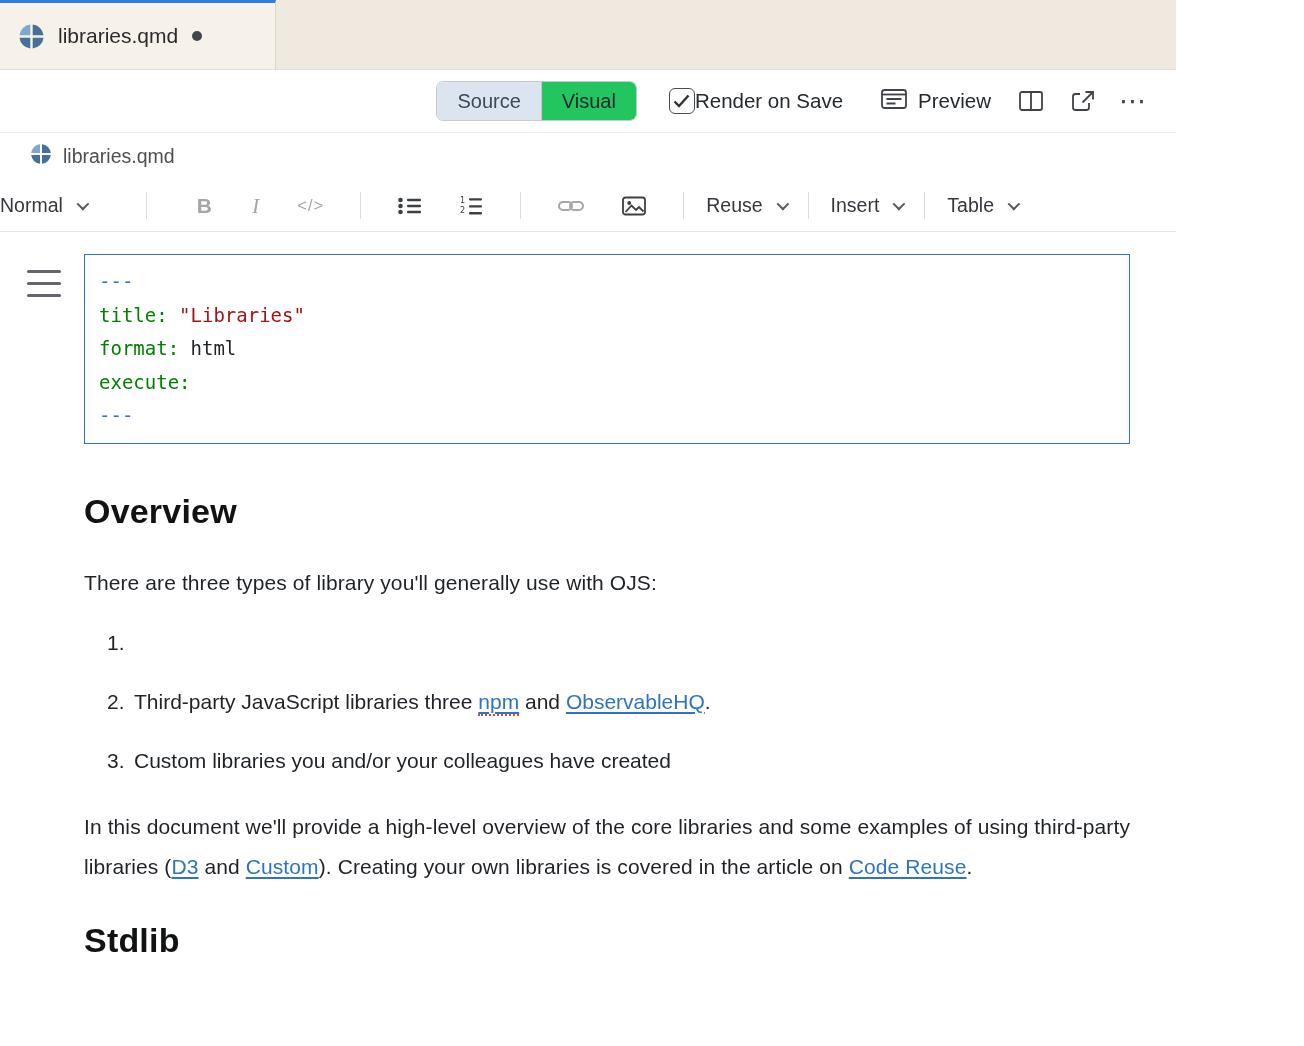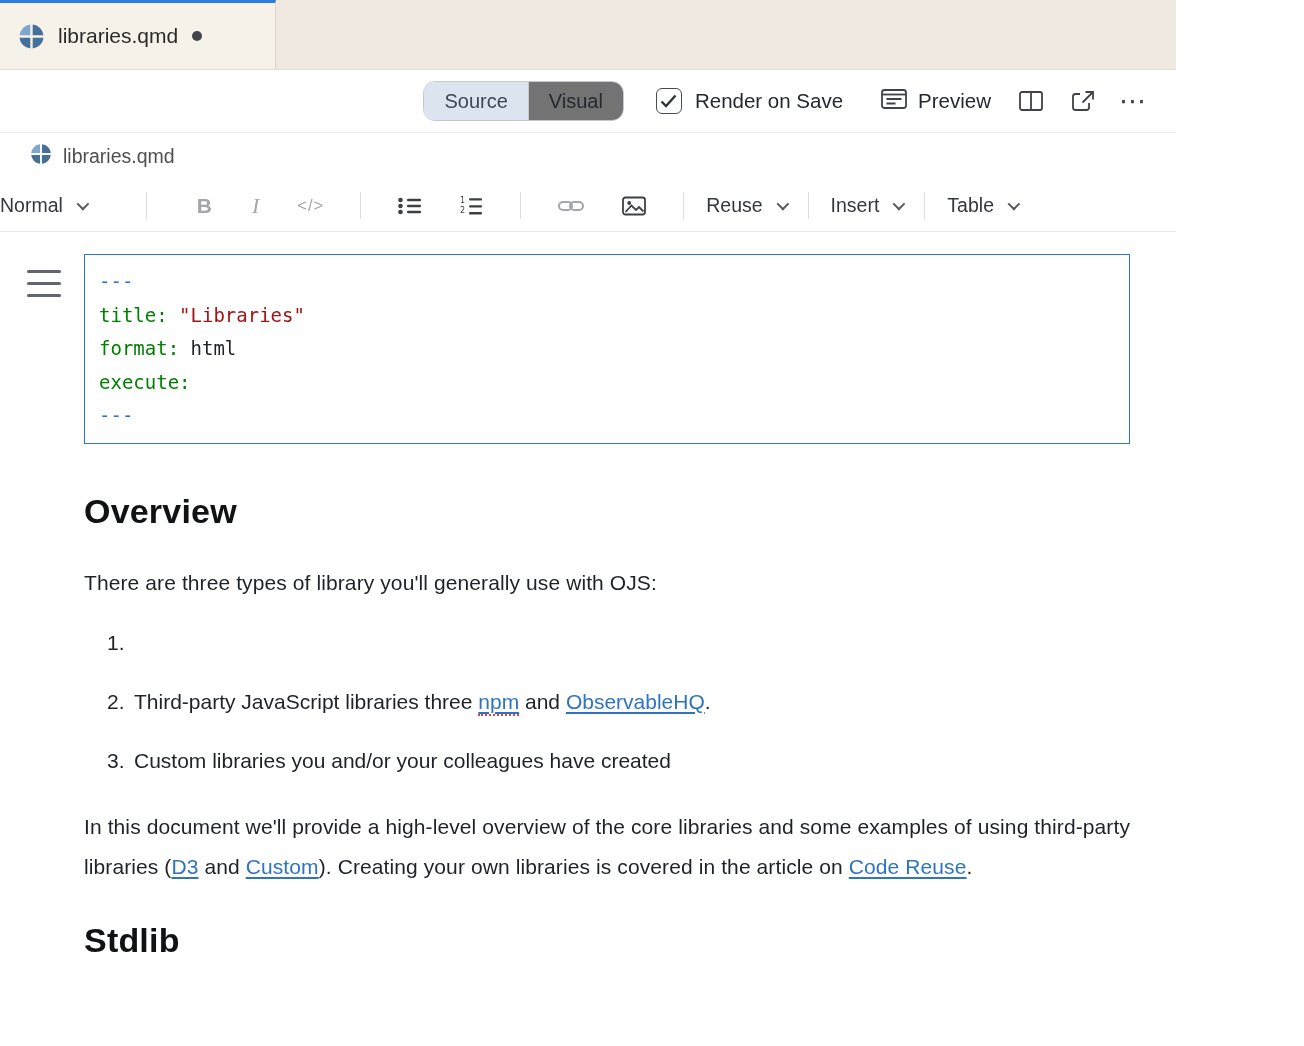--- a/index.html
+++ b/index.html
@@ -33,24 +33,24 @@
   .dirty-dot { width: 10px; height: 10px; border-radius: 50%; background: #41454c; margin-left: 14px; flex: none; }
   
   .editor-toolbar {
     height: 63px;
     background: #fff;
     border-bottom: 1px solid #ececec;
     display: flex; align-items: center; justify-content: flex-end;
     padding-right: 30px;
   }
   button { background: none; border: none; font-family: inherit; cursor: pointer; color: inherit; }
-  .seg { display: flex; border: 1px solid #c6cad0; border-radius: 12px; overflow: hidden; height: 40px; }
-  .seg-btn { font-size: 20px; padding: 0 20px; display: flex; align-items: center; background: #737373; color: #24292f; }
+  .seg { display: flex; border: 1px solid #c6cad0; border-radius: 7px; overflow: hidden; height: 40px; }
+  .seg-btn { font-size: 20px; padding: 0 20px; display: flex; align-items: center; background: #22c55e; color: #24292f; }
   .seg-btn.src { background: #dbe4ef; color: #3c4856; border-right: 1px solid #c6cad0; }
-  .render-save { display: flex; align-items: center; gap: 13px; margin-left: 32px; font-size: 20.5px; color: #24292f; cursor: pointer; }
+  .render-save { display: flex; align-items: center; gap: 0; margin-left: 32px; font-size: 20.5px; color: #24292f; cursor: pointer; }
   .checkbox { width: 26px; height: 26px; border: 1.7px solid #474d54; border-radius: 6px; display: flex; align-items: center; justify-content: center; background: #fff; }
   .preview-btn { display: flex; align-items: center; gap: 11px; margin-left: 38px; font-size: 20.5px; color: #24292f; }
   .icon-btn { margin-left: 28px; display: flex; align-items: center; color: #3f4347; }
   .more-btn { font-size: 27px; line-height: 1; margin-left: 24px; color: #3f4347; }
   
   .breadcrumb-row {
     height: 47px; background: #fff;
     display: flex; align-items: center; gap: 11px;
     padding-left: 30px;
     font-size: 19.5px; color: #4f4f4f;

